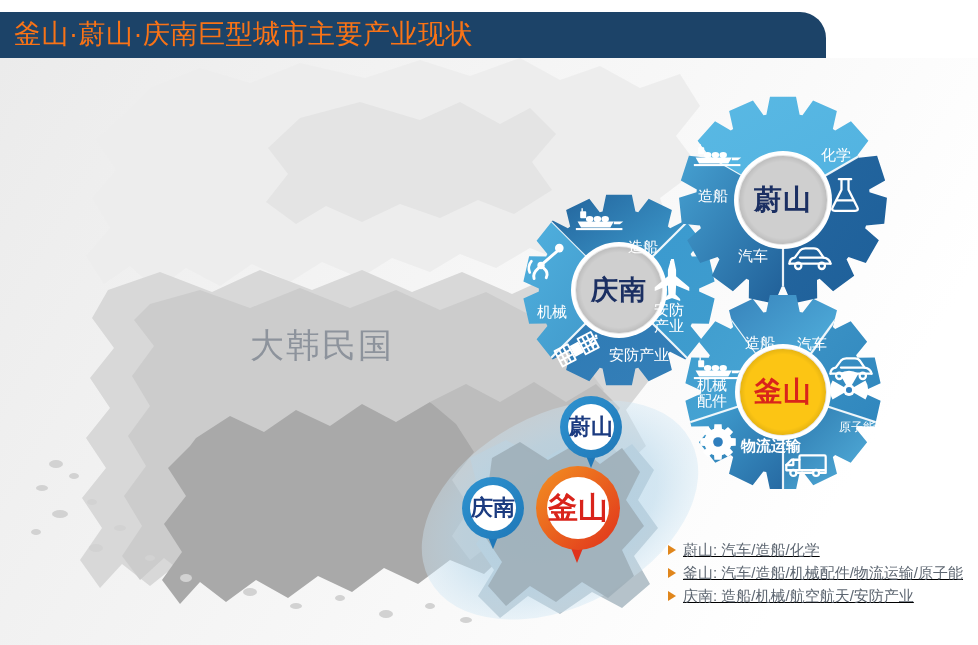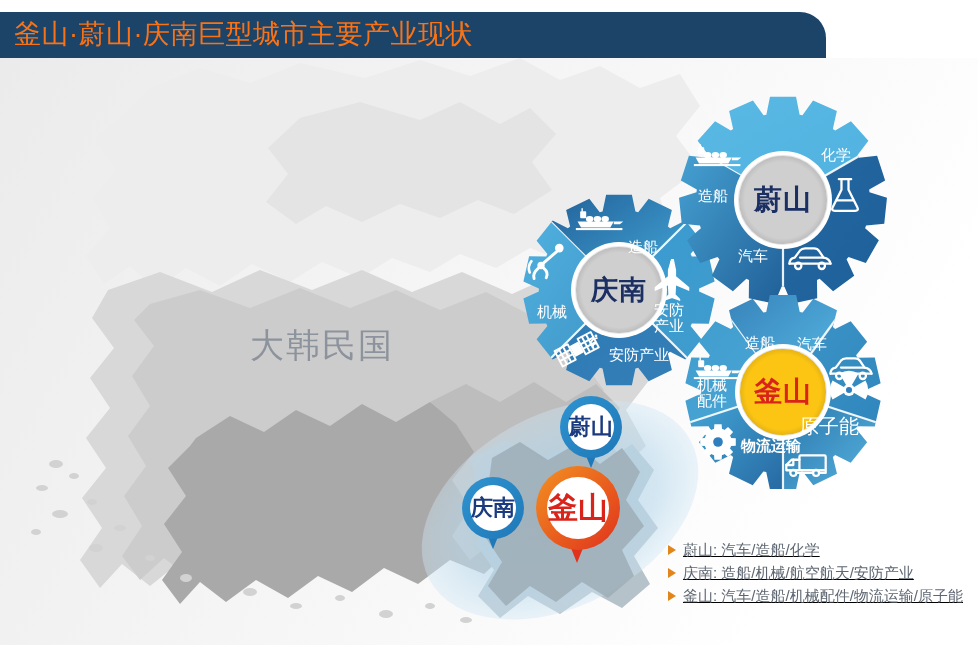--- a/index.html
+++ b/index.html
@@ -450,21 +450,21 @@
           <svg width="48" height="26.400000000000002" viewBox="0 0 55 29" xmlns="http://www.w3.org/2000/svg">
             <g fill="none" stroke="#fff" stroke-width="2.6" stroke-linejoin="round" stroke-linecap="round">
         <path d="M4 21 Q4 15 10 14 L16 6 Q18 3.5 22 3.5 L32 3.5 Q36 3.5 38 6.5 L43 14 Q50 15 51 21"></path>
         <path d="M4 21 L51 21"></path>
         <path d="M16 14 L43 14"></path>
         <circle cx="14" cy="23.5" r="3.6" fill="none"></circle>
         <circle cx="41" cy="23.5" r="3.6" fill="none"></circle>
       </g>
           </svg>
         </div>
-        <div class="sec-lab" style="left: 170px; top: 159px; font-size: 20px;">
+        <div class="sec-lab" style="left: 198px; top: 159px; font-size: 12px;">
           <div>原子能</div>
         </div>
         <div style="position: absolute; left: 190px; top: 122px; transform: translate(-50%, -50%); pointer-events: none;">
           <svg width="40" height="40" viewBox="0 0 42 42" xmlns="http://www.w3.org/2000/svg">
         <g fill="#fff">
           <path d="M21 21 L11 3.7 A20 20 0 0 1 31 3.7 Z"></path>
           <path d="M21 21 L38.3 31 A20 20 0 0 0 38.3 11 Z"></path>
           <path d="M21 21 L3.7 11 A20 20 0 0 0 3.7 31 Z"></path>
         </g>
         <circle cx="21" cy="21" r="6.2" fill="#fff"></circle>
@@ -529,21 +529,21 @@
     <div class="ttl">釜山·蔚山·庆南巨型城市主要产业现状</div>
   </div>
 
   <div class="legend">
     <div class="leg-row">
       <span class="leg-tri"></span>
       <span class="leg-txt">蔚山: 汽车/造船/化学</span>
     </div>
     <div class="leg-row">
       <span class="leg-tri"></span>
-      <span class="leg-txt">庆南: 造船/机械/航空航天/安防产业</span>
+      <span class="leg-txt">釜山: 汽车/造船/机械配件/物流运输/原子能</span>
     </div>
     <div class="leg-row">
       <span class="leg-tri"></span>
-      <span class="leg-txt">釜山: 汽车/造船/机械配件/物流运输/原子能</span>
+      <span class="leg-txt">庆南: 造船/机械/航空航天/安防产业</span>
     </div>
   </div>
 
 </div>
 
 </body></html>

